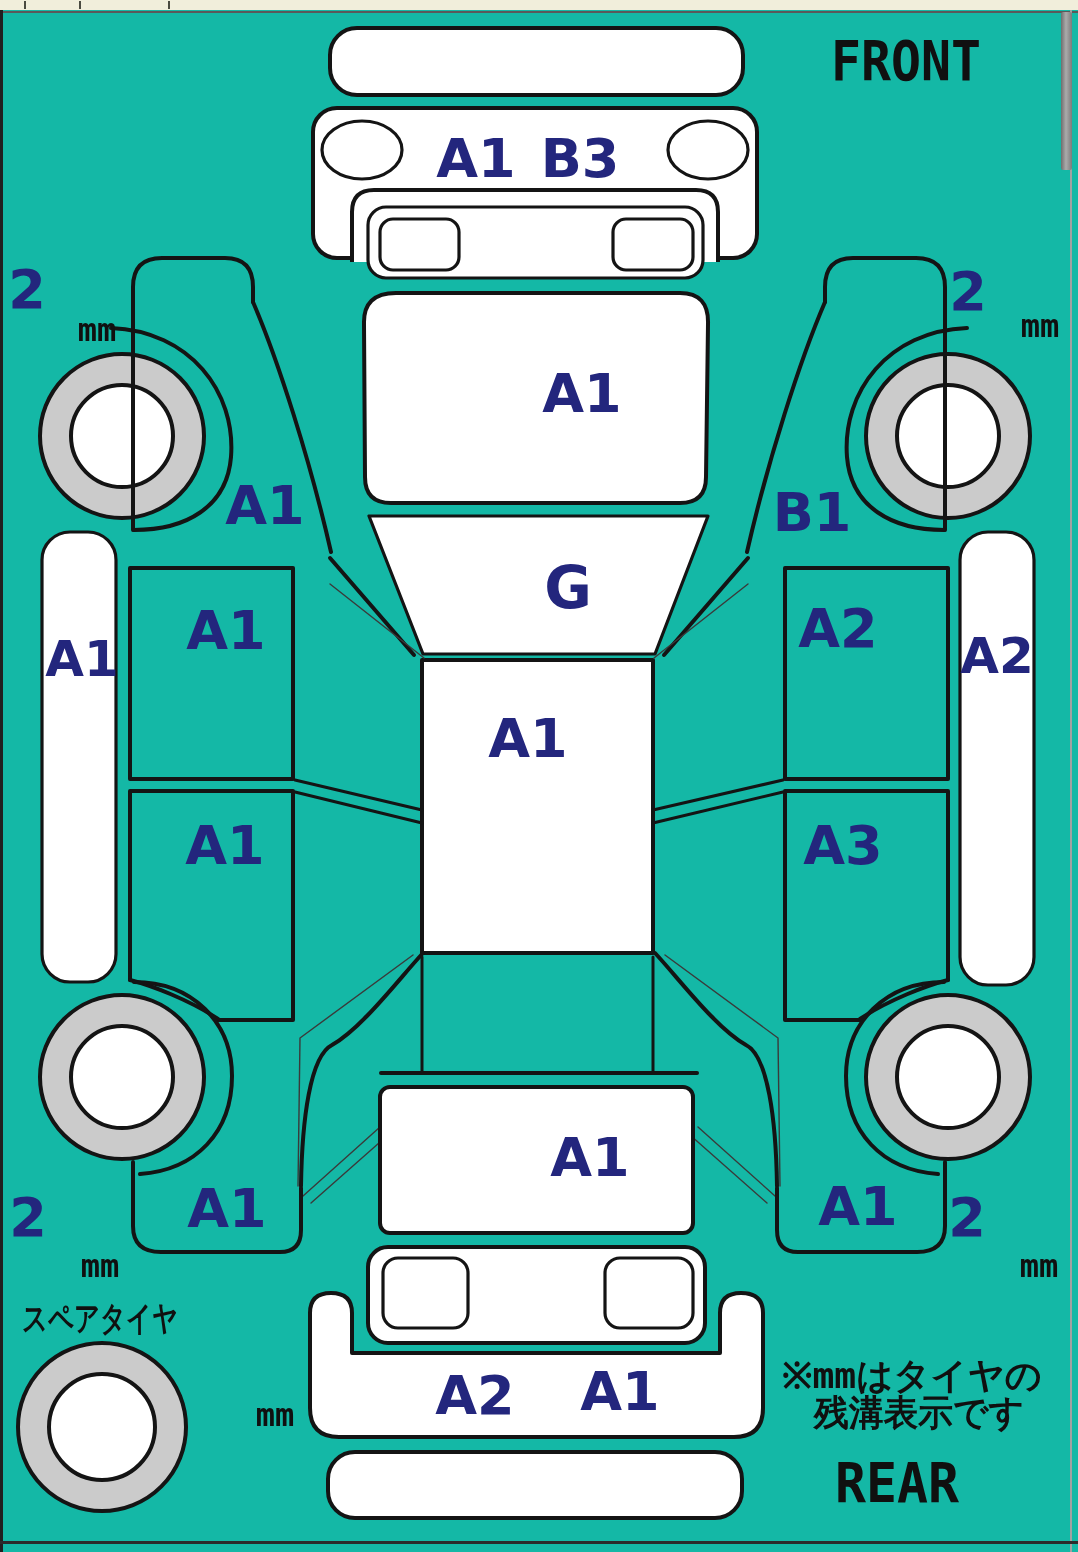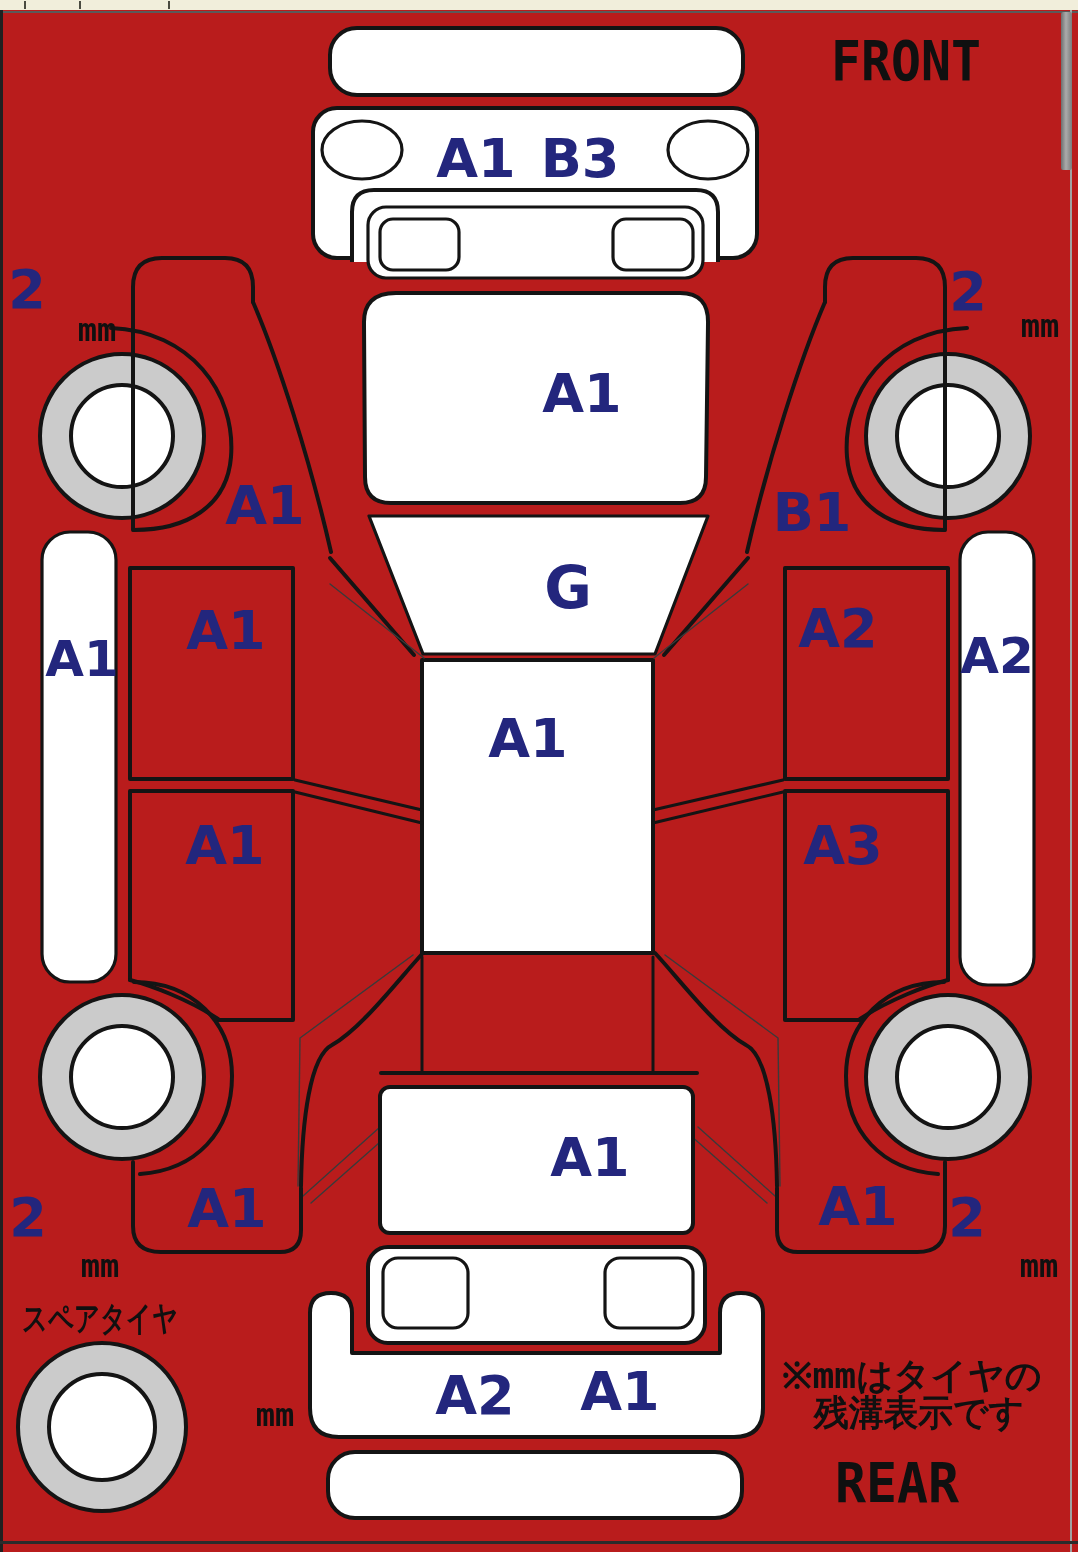--- a/index.html
+++ b/index.html
@@ -1,16 +1,16 @@
 <!DOCTYPE html>
 <html><head>
 <meta charset="utf-8">
 <style>
   html,body{margin:0;padding:0;background:#ffffff;}
-  .stage{position:relative;width:1078px;height:1552px;background:#b91c1c;overflow:hidden;
+  .stage{position:relative;width:1078px;height:1552px;background:#14b8a6;overflow:hidden;
          font-family:"Liberation Sans",sans-serif;}
   .top-strip{position:absolute;left:0;top:0;width:1078px;height:10px;background:#f1eedb;}
   .tick{position:absolute;top:1px;width:2px;height:8px;background:#4a4a40;}
   .border-top{position:absolute;left:0;top:11px;width:1078px;height:2px;background:#5a5a5a;}
   .border-left{position:absolute;left:0;top:10px;width:3px;height:1542px;background:#202020;}
   .border-right{position:absolute;left:1070px;top:10px;width:2px;height:1542px;background:#a2a2a2;}
   .border-bottom{position:absolute;left:0;top:1541px;width:1078px;height:3px;background:#2b2b2b;}
   .scroll-thumb{position:absolute;left:1061px;top:12px;width:11px;height:158px;
                 background:linear-gradient(90deg,#6e6e6e,#ababab 45%,#7b7b7b);border-radius:2px;}
   svg{position:absolute;left:0;top:0;}

